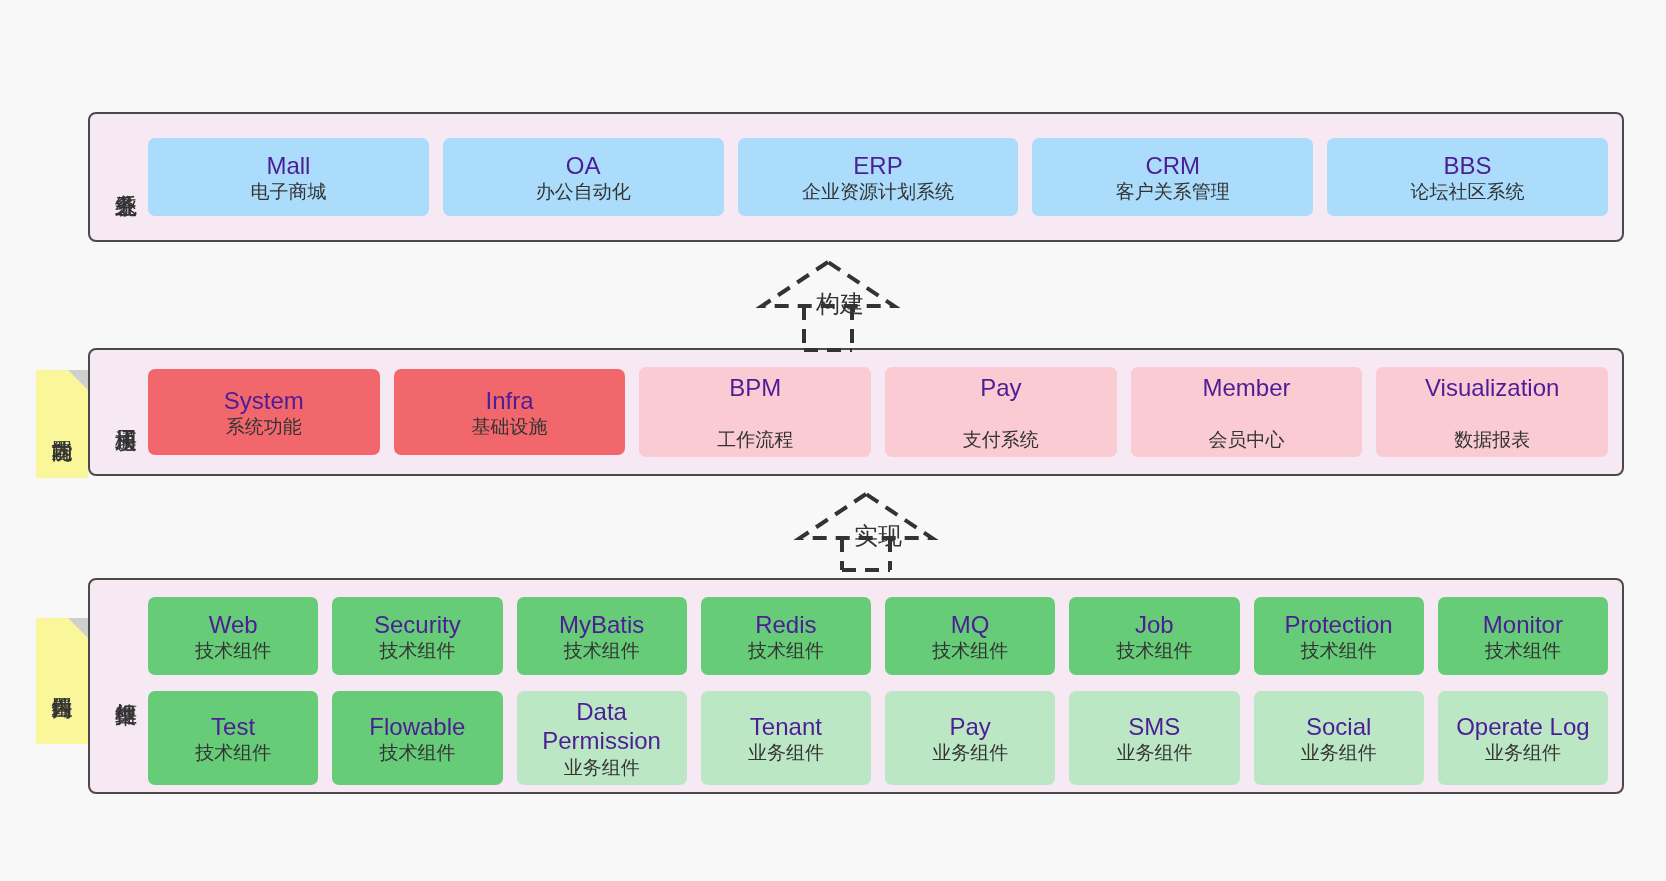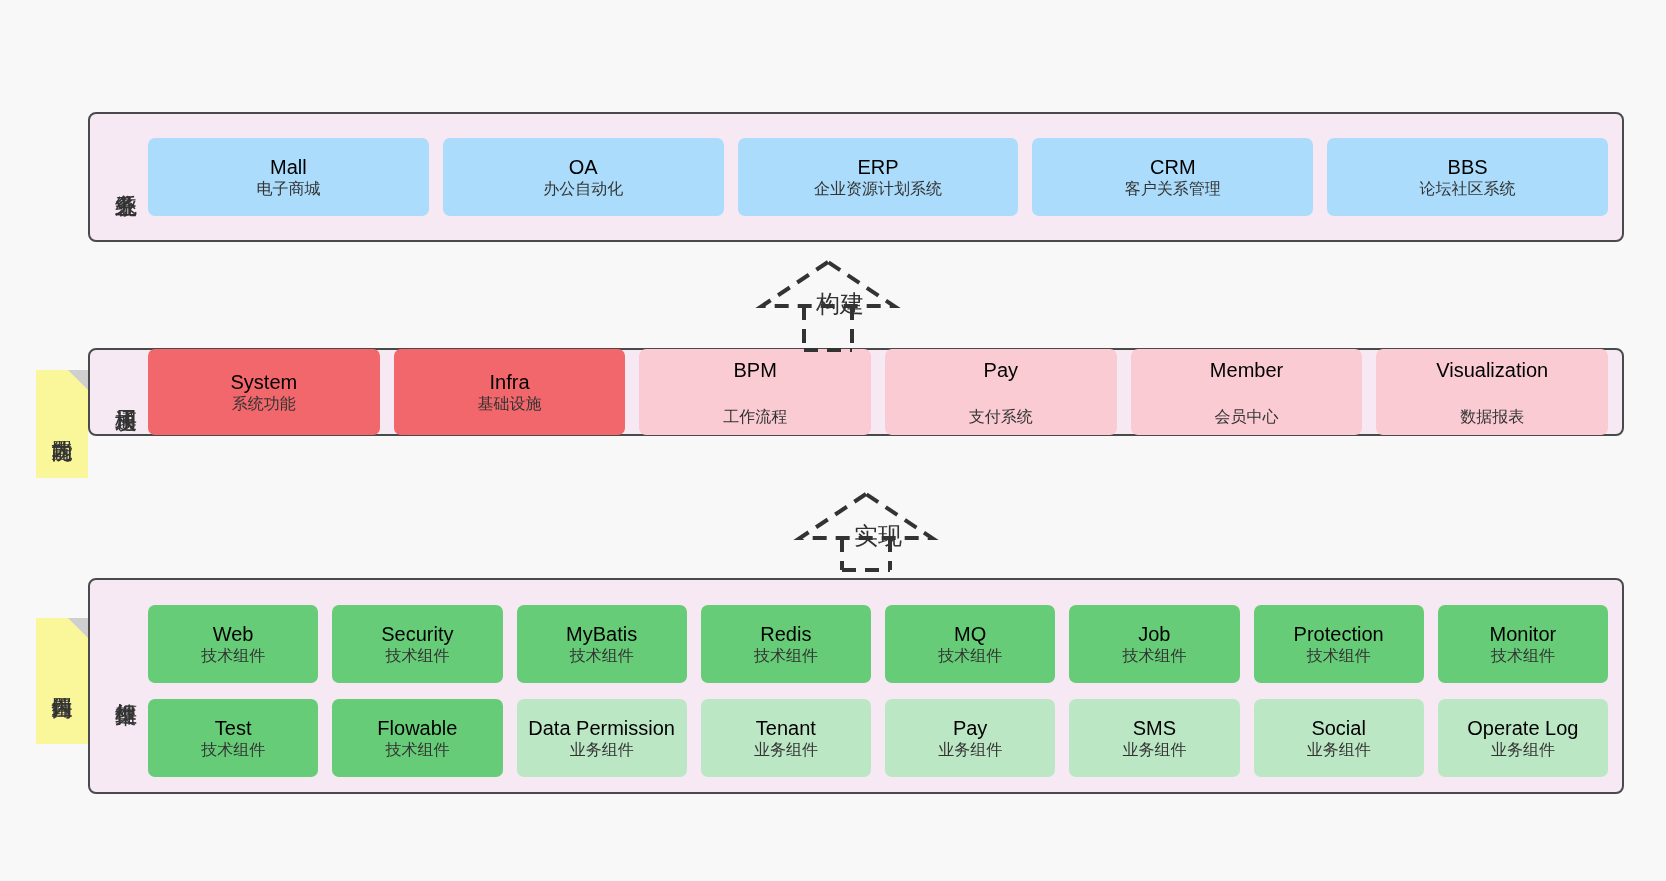--- a/index.html
+++ b/index.html
@@ -67,22 +67,22 @@
     min-height:76px;
     display:flex;
     flex-direction:column;
     align-items:center;
     justify-content:center;
     text-align:center;
     line-height:1.22;
     box-sizing:border-box;
     padding:6px 4px;
   }
-  .card .t1{font-size:20px;color:#000000;}
-  .card .t2{font-size:16px;color:#333;}
+  .card .t1{font-size:24px;color:#4c1d95;}
+  .card .t2{font-size:19px;color:#333;}
   .card.blue{background:#ABDCFB;min-height:78px;}
   .card.red-strong{background:#F2676C;min-height:86px;}
   .card.red-soft{background:#FBCBD4;min-height:86px;gap:25px;}
   .card.green-strong{background:#66CC77;min-height:78px;}
   .card.green-soft{background:#BCE7C5;min-height:78px;}
 
   
   .note{
     position:absolute;
     background:#FAF79B;
@@ -161,21 +161,21 @@
       <path d="M46 48 L46 92 M94 48 L94 92 M46 92 L94 92" fill="none" stroke="#333333" stroke-width="4" stroke-dasharray="14 9"></path>
     </svg>
     <span class="arrow-label" style="left:58px;top:30px;">构建</span>
   </div>
 
   <div class="note" style="left:36px;top:370px;height:108px;">
     <span class="fold"></span>
     <span class="note-label">内置功能</span>
   </div>
 
-  <div class="band" id="band-modules" style="left:88px;top:348px;width:1536px;height:88px;">
+  <div class="band" id="band-modules" style="left:88px;top:348px;width:1536px;height:128px;">
     <div class="band-title">通用模块</div>
     <div class="band-body" id="module-cards">
         <div class="card red-strong">
           <div class="t1">System</div>
           <div class="t2">系统功能</div>
         </div>
         <div class="card red-strong">
           <div class="t1">Infra</div>
           <div class="t2">基础设施</div>
         </div>

